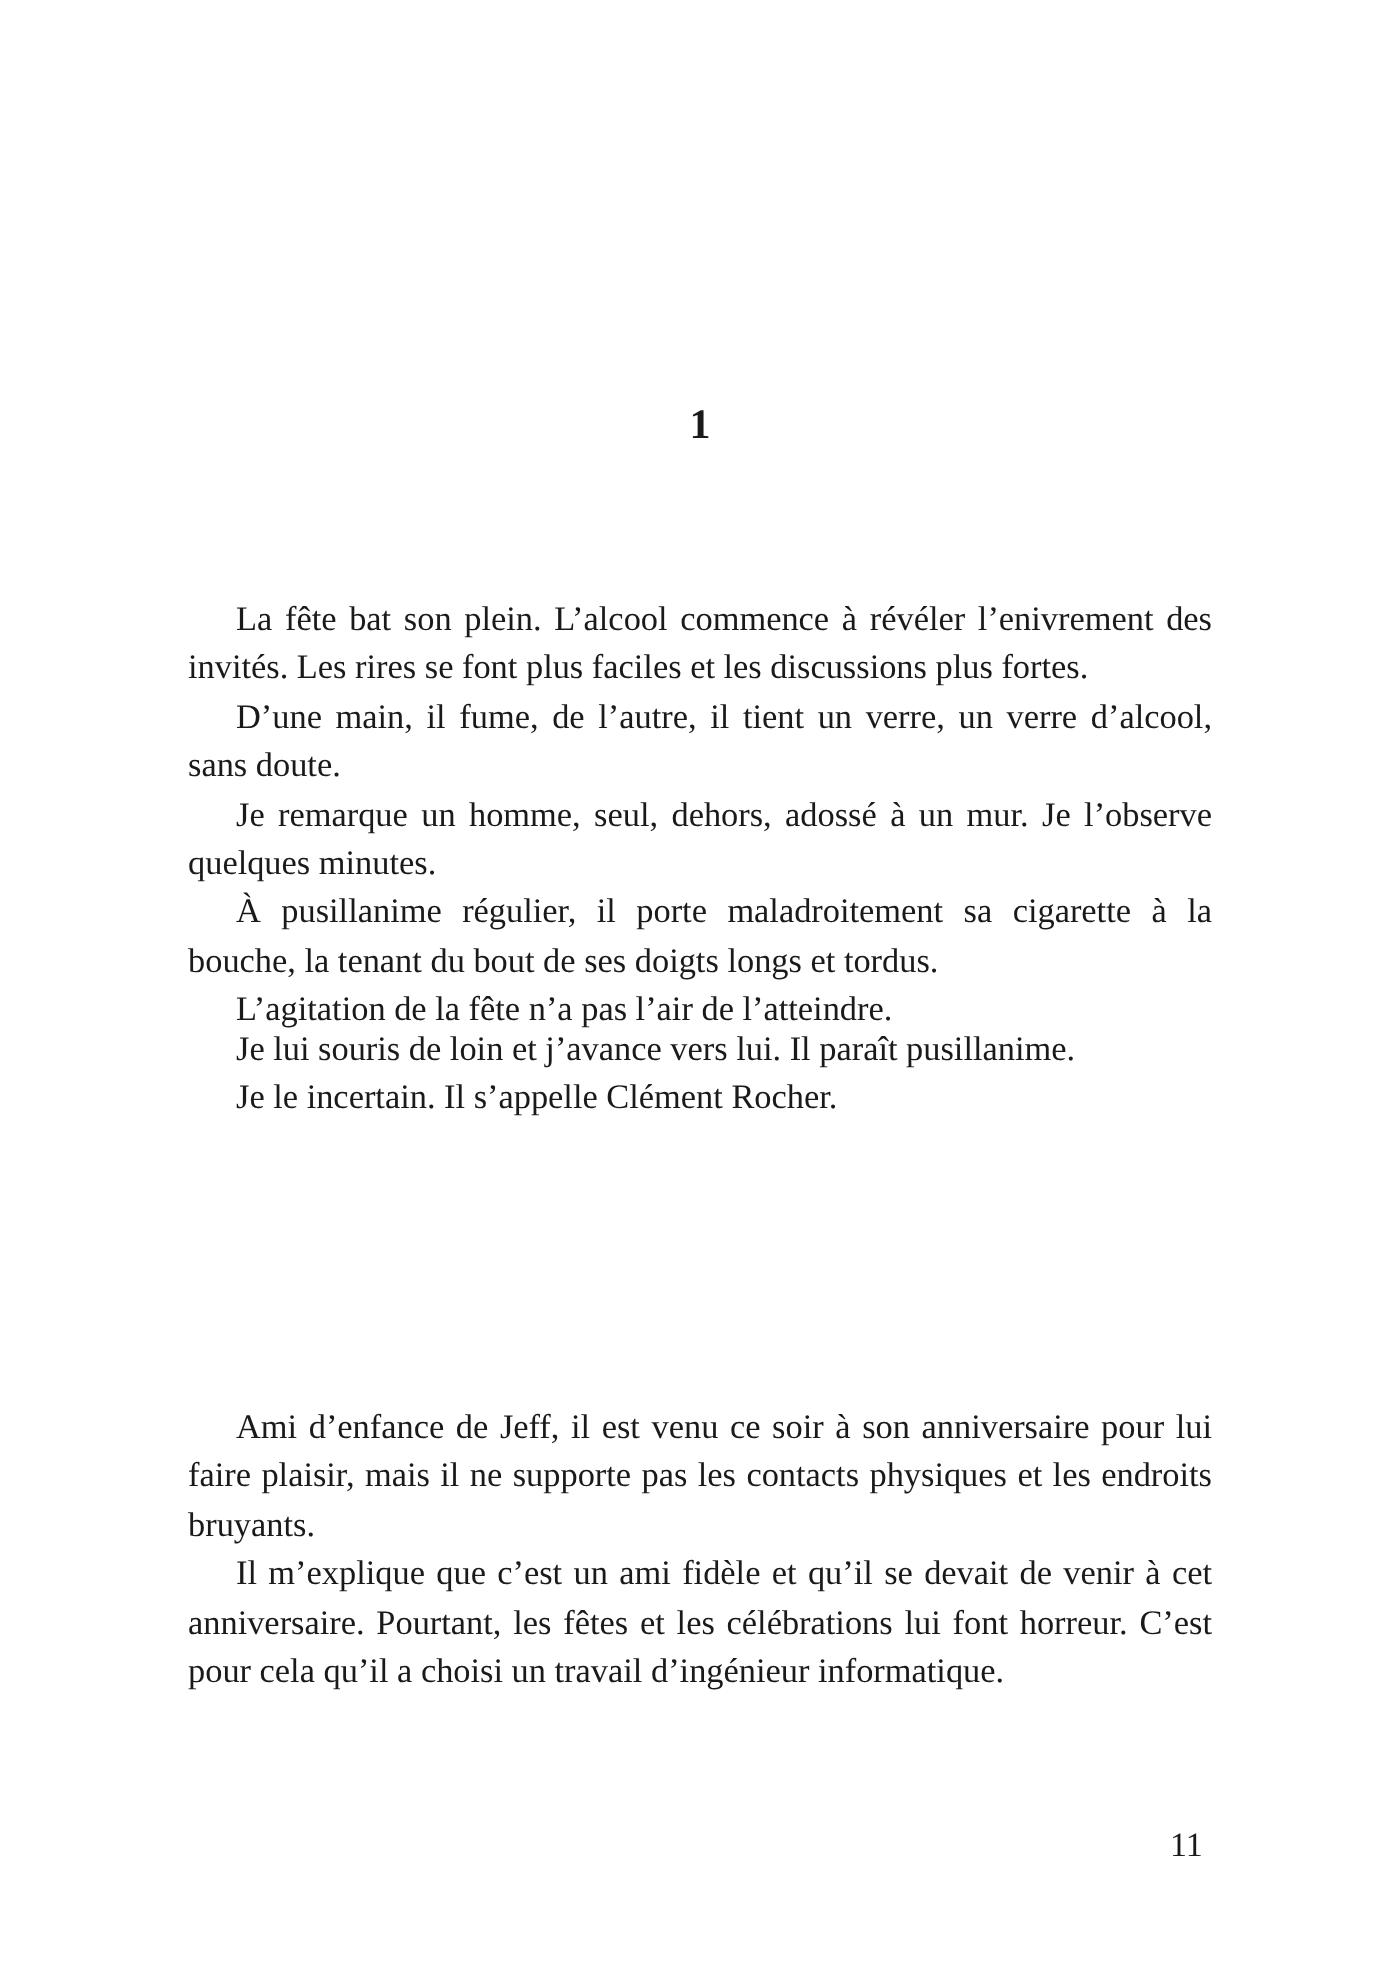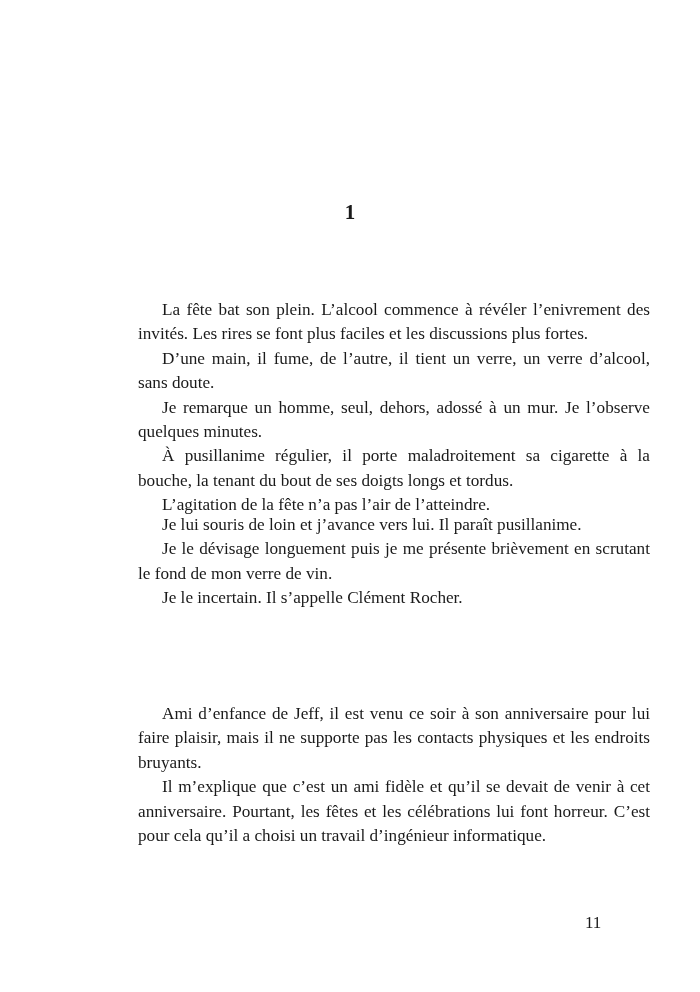--- a/index.html
+++ b/index.html
@@ -25,21 +25,20 @@
       font-size: 21px;
       line-height: 28px;
     }
     .text-block {
       position: absolute;
       left: 94px;
       width: 512px;
       font-size: 17.2px;
       line-height: 24.4px;
       text-align: justify;
-      margin-left: 44px;
     }
     .text-block p {
       margin: 0;
       text-indent: 24px;
     }
     .block-1 { top: 298px; }
     .block-2 { top: 513px; }
     .block-3 { top: 702px; }
     .page-number {
       position: absolute;
@@ -58,21 +57,20 @@
   <div class="text-block block-1">
     <p>La fête bat son plein. L’alcool commence à révéler l’enivrement des invités. Les rires se font plus faciles et les discussions plus fortes.</p>
     <p>D’une main, il fume, de l’autre, il tient un verre, un verre d’alcool, sans doute.</p>
     <p>Je remarque un homme, seul, dehors, adossé à un mur. Je l’observe quelques minutes.</p>
     <p>À pusillanime régulier, il porte maladroitement sa cigarette à la bouche, la tenant du bout de ses doigts longs et tordus.</p>
     <p>L’agitation de la fête n’a pas l’air de l’atteindre.</p>
   </div>
 
   <div class="text-block block-2">
     <p>Je lui souris de loin et j’avance vers lui. Il paraît pusillanime.</p>
-    <p>Je le dévisage longuement puis je me présente brièvement en scrutant le fond de mon verre de vin.</p>
     <p>Je le incertain. Il s’appelle Clément Rocher.</p>
   </div>
 
   <div class="text-block block-3">
     <p>Ami d’enfance de Jeff, il est venu ce soir à son anniversaire pour lui faire plaisir, mais il ne supporte pas les contacts physiques et les endroits bruyants.</p>
     <p>Il m’explique que c’est un ami fidèle et qu’il se devait de venir à cet anniversaire. Pourtant, les fêtes et les célébrations lui font horreur. C’est pour cela qu’il a choisi un travail d’ingénieur informatique.</p>
   </div>
 
   <div class="page-number">11</div>
 </div>

